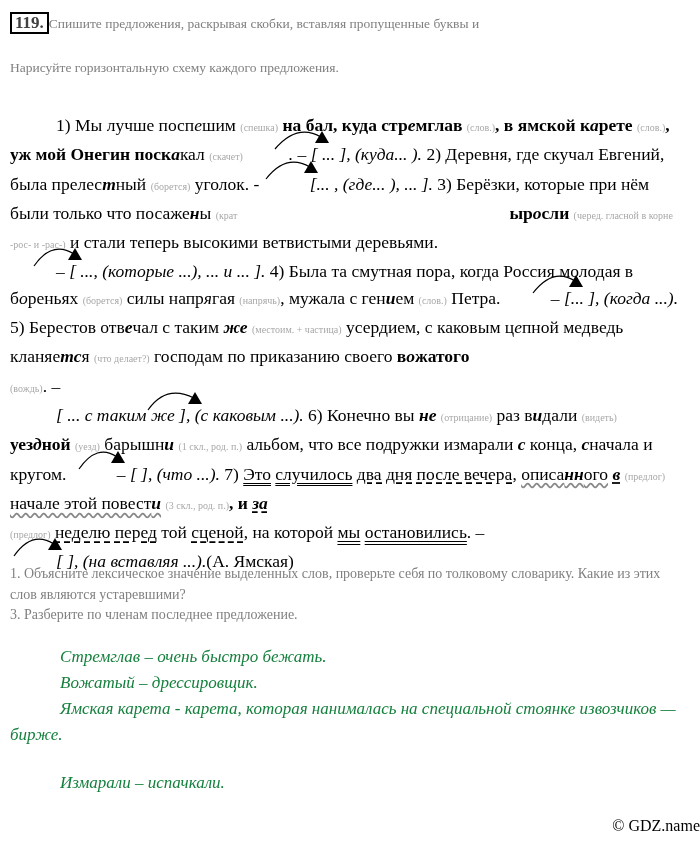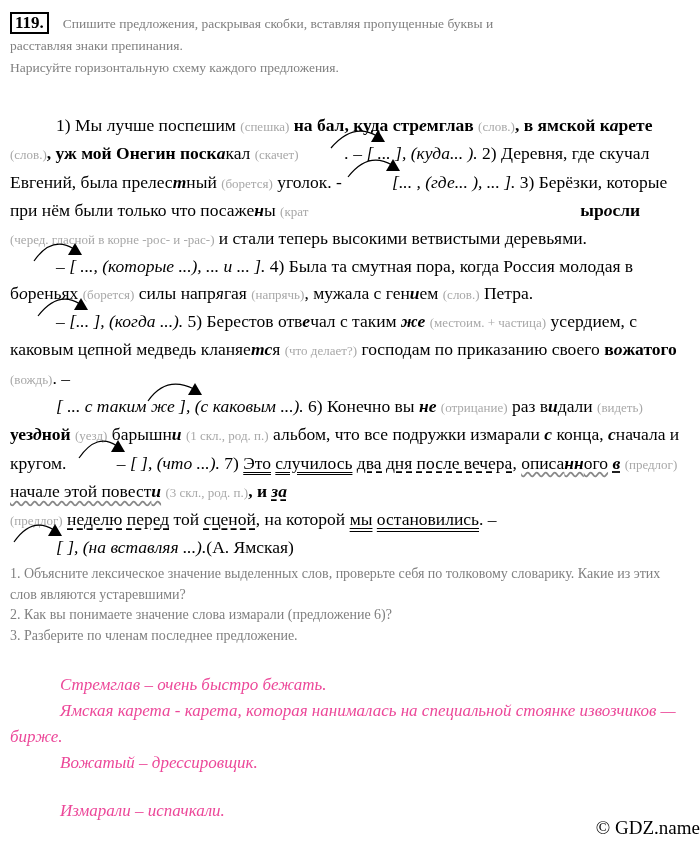--- a/index.html
+++ b/index.html
@@ -1,48 +1,48 @@
 <!DOCTYPE html>
 <html><head>
 <meta charset="utf-8">
 <style>
   html, body { margin:0; padding:0; background:#ffffff; }
   body { width:700px; height:843px; position:relative; overflow:hidden;
          font-family:"Liberation Serif", "DejaVu Serif", serif; color:#000; }
   .task { position:absolute; left:10px; top:12px; width:680px;
           font-size:13.5px; line-height:22px; color:#808080; }
-  .num { display:inline-block; border:2px solid #000; color:#000000; font-weight:bold;
-         font-size:17px; line-height:18px; padding:0 3px; margin-right:14px; }
+  .num { display:inline-block; border:2px solid #000; color:#404040; font-weight:bold;
+         font-size:17px; line-height:18px; padding:0 3px; margin-right:0; }
   .ex { position:absolute; left:10px; top:112px; width:670px; font-size:17.5px;
         line-height:26.3px; color:#000; }
   .ex p { margin:0; text-indent:46px; }
-  .h { color:#a8a8a8; font-size:13px; }
+  .h { color:#a8a8a8; font-size:10px; }
   .b { font-weight:bold; }
   .bi { font-weight:bold; font-style:italic; }
   .i { font-style:italic; }
   .sch { font-style:italic; }
   .ul2 { text-decoration:underline double; text-underline-offset:3px;text-align:center; }
   .uld { text-decoration:underline dashed; text-underline-offset:3px;margin-top:48px; }
   .ulw { text-decoration:underline wavy #888; text-underline-offset:3px; }
   .arc { position:relative; display:inline-block; }
   .arc svg { position:absolute; left:-4px; top:-14px; overflow:visible; }
   .q { position:absolute; left:10px; top:564px; width:680px; font-size:14px;
        line-height:20.5px; color:#808080; }
-  .ans { position:absolute; left:10px; top:672px; width:680px; font-size:17px;
-         line-height:26px; font-style:italic; color:#ec4899; }
+  .ans { position:absolute; left:10px; top:644px; width:680px; font-size:17px;
+         line-height:26px; font-style:italic; color:#15803d; }
   .ans p { margin:0; text-indent:50px; }
   .ans p.gap { margin-top:22px; }
-  .copy { position:absolute; right:0px; top:817px; font-size:19px; color:#000; }
+  .copy { position:absolute; right:0px; top:817px; font-size:16px; color:#000; }
 </style>
 </head>
 <body>
 
 <div class="task">
   <span class="num">119.</span><span>Спишите предложения, раскрывая скобки, вставляя пропущенные буквы и</span><br>
-  <span>расставляя знаки препинания.</span><br>
+  <br>
   <span>Нарисуйте горизонтальную схему каждого предложения.</span>
 </div>
 
 <div class="ex">
 <p>
 <span><span>1) Мы лучше посп</span><span class="i">е</span><span>шим</span> <span class="h">(спешка)</span> <span class="b">на бал, куда</span> <span class="b"><span>стр</span><span class="bi">е</span><span>мглав</span></span> <span class="h">(слов.)</span><span class="b">, в</span> <span class="b"><span>ямской к</span><span class="bi">а</span><span>рете</span></span> <span class="h">(слов.)</span><span class="b">, уж мой Онегин поск</span><span class="bi">а</span><span>кал</span> <span class="h">(скачет)</span><span class="sch arc"><svg width="90" height="20">
             <path d="M36 22 Q58 -4 82 10" fill="none" stroke="#000" stroke-width="1.2"></path>
             <polygon points="76,4 90,4 83,-8" transform="translate(0,12)" fill="#000"></polygon>
           </svg><span>. – [ ... ], (куда... ). </span></span></span>
 <span><span>2) Деревня, где скучал Евгений, была прелес</span><span class="bi">т</span><span>ный</span> <span class="h">(борется)</span> <span>уголок.  -</span> <span class="sch arc"><svg width="70" height="20">
@@ -67,24 +67,23 @@
           </svg><span>– [ ], (что ...). </span></span></span>
 <span><span>7)</span> <span class="ul2">Это</span> <span class="ul2">случилось</span> <span class="uld">два дня</span> <span class="uld">после вечера</span><span>,</span> <span class="ulw"><span>описа</span><span class="bi">нн</span><span>ого</span></span> <span class="bi uld">в</span> <span class="h">(предлог)</span> <span class="ulw"><span>начале этой повест</span><span class="bi">и</span></span> <span class="h">(3 скл., род. п.)</span><span class="b">, и</span> <span class="bi uld">за</span><br><span class="h">(предлог)</span> <span class="uld">неделю</span> <span class="uld">перед</span> <span>той</span> <span class="uld">сценой</span><span>, на которой</span> <span class="ul2">мы</span> <span class="ul2">остановились</span><span>. –</span><br><span class="sch arc"><svg width="70" height="20">
             <path d="M8 22 Q26 -4 48 10" fill="none" stroke="#000" stroke-width="1.2"></path>
             <polygon points="42,16 56,16 49,4" fill="#000"></polygon>
           </svg><span>[ ], (на вставляя ...). </span></span><span>(А. Ямская)</span></span>
 </p>
 </div>
 
 <div class="q">
   <div>1. Объясните лексическое значение выделенных слов, проверьте себя по толковому словарику. Какие из этих слов являются устаревшими?</div>
-  <div>2. Как вы понимаете значение слова измарали (предложение 6)?</div>
   <div>3. Разберите по членам последнее предложение.</div>
 </div>
 
 <div class="ans">
   <p>Стремглав – очень быстро бежать.</p>
+  <p>Вожатый – дрессировщик.</p>
   <p>Ямская карета - карета, которая нанималась на специальной стоянке извозчиков — бирже.</p>
-  <p>Вожатый – дрессировщик.</p>
   <p class="gap">Измарали – испачкали.</p>
 </div>
 
 <div class="copy">©  GDZ.name</div>
 
 </body></html>

